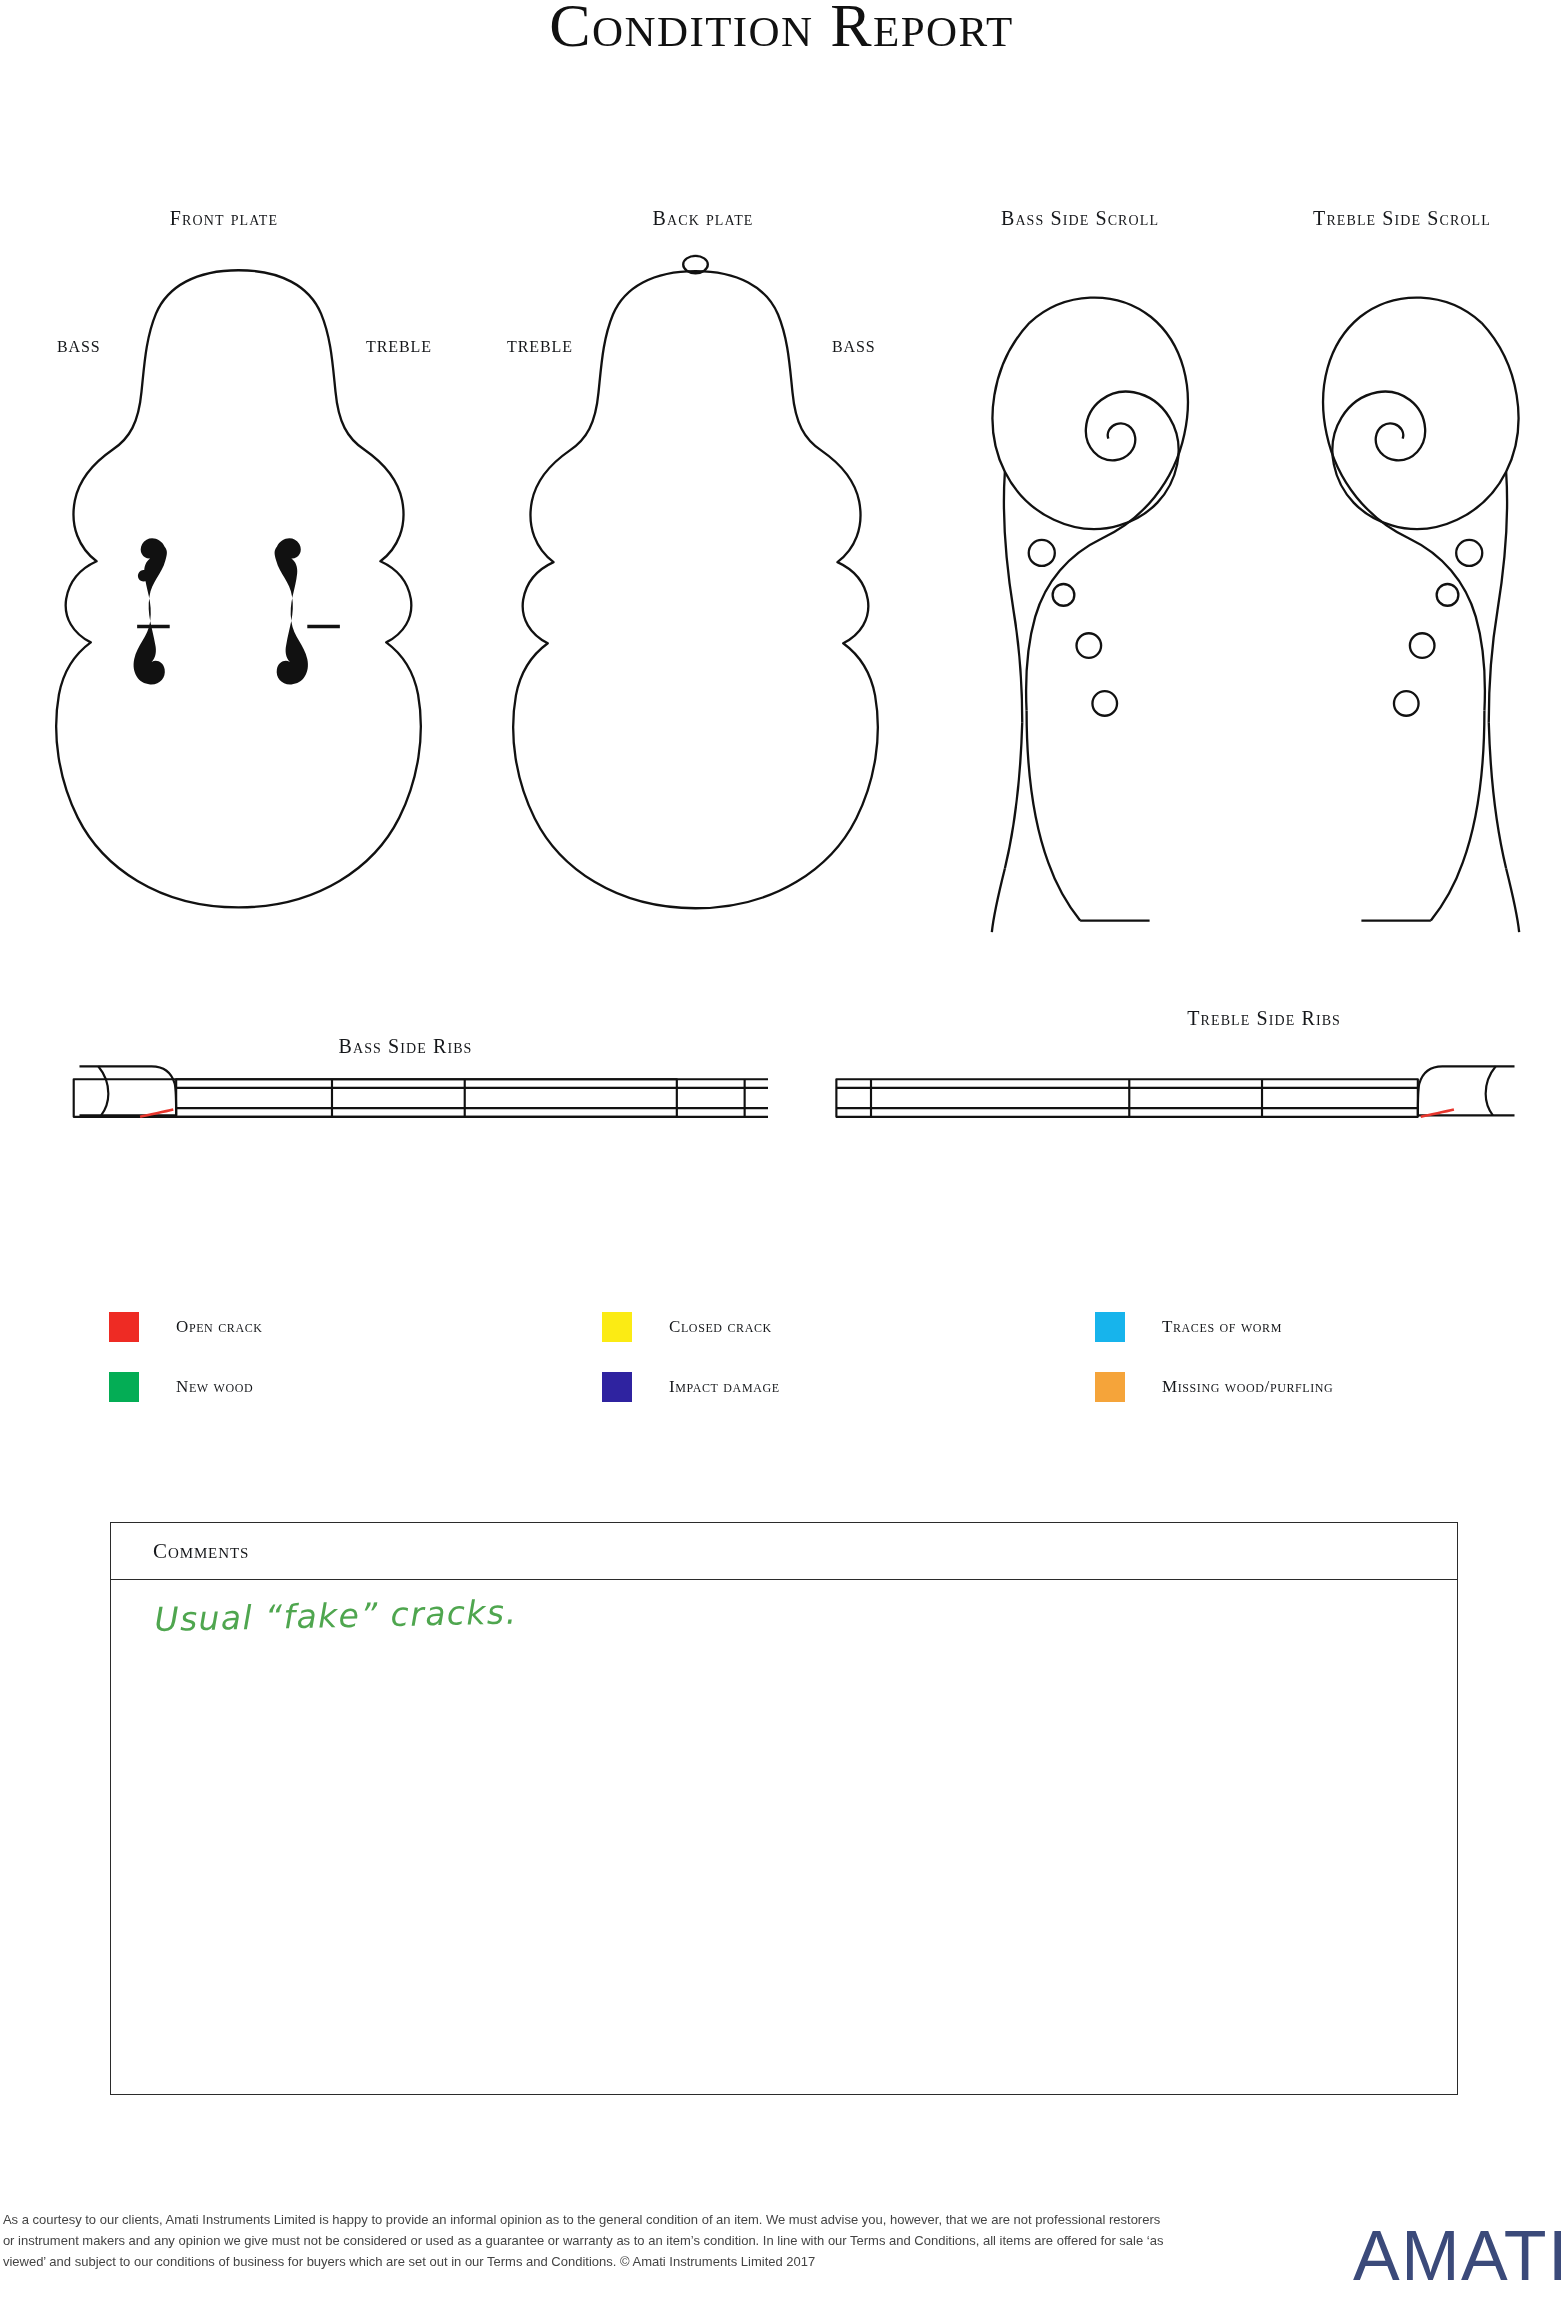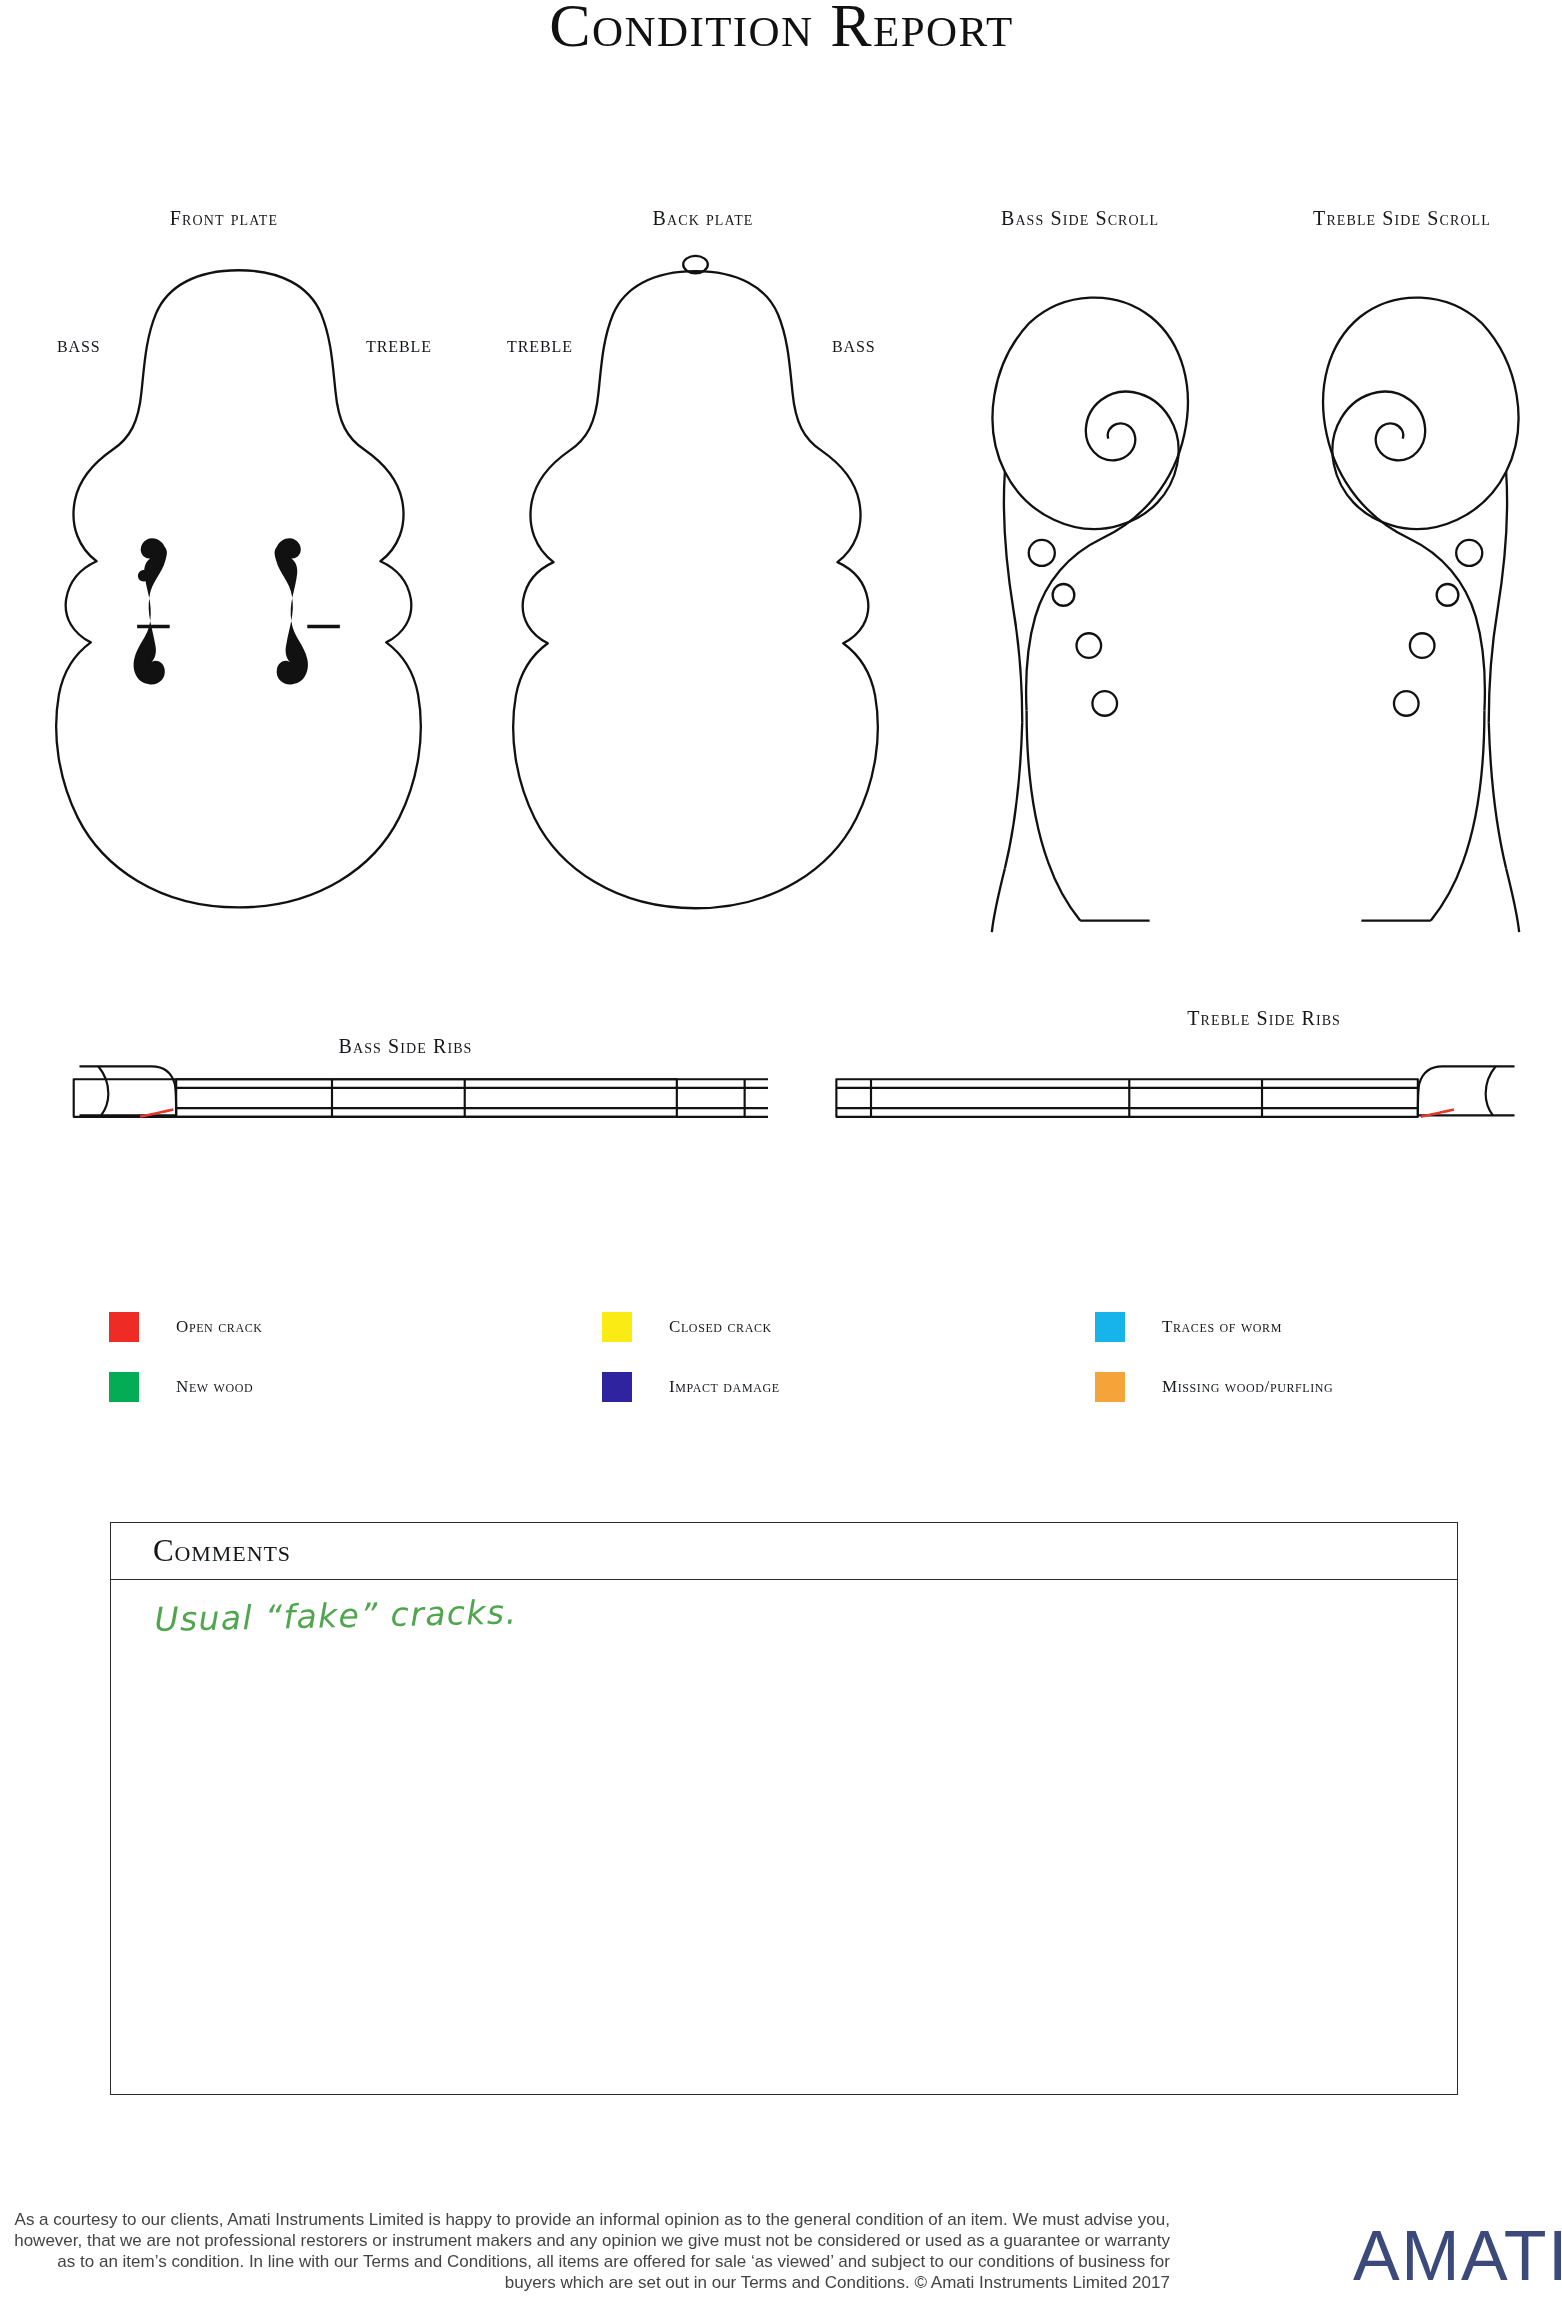--- a/index.html
+++ b/index.html
@@ -105,21 +105,21 @@
     height: 57px;
     border-bottom: 1.4px solid #2b2b2b;
     box-sizing: border-box;
     display: flex;
     align-items: center;
     padding-left: 42px;
   }
   .comments-title {
     font-family: "Liberation Serif", serif;
     font-variant: small-caps;
-    font-size: 31px;
+    font-size: 21px;
     letter-spacing: 0.9px;
     color: #15171a;
   }
   .comments-body {
     position: relative;
     height: 513px;
   }
   .handwriting {
     position: absolute;
     left: 43px;
@@ -138,24 +138,23 @@
     left: 0;
     top: 2209px;
     width: 1563px;
   }
   .disclaimer {
     position: absolute;
     left: 2.9px;
     top: 0;
     width: 1167px;
     font-family: "Liberation Sans", sans-serif;
-    font-size: 17px;
+    font-size: 13px;
     line-height: 21px;
     color: #444;
-    text-align: right;
   }
   .brand {
     position: absolute;
     right: -5.8px;
     top: 7.2px;
     font-family: "Liberation Sans", sans-serif;
     font-size: 70px;
     letter-spacing: 1.4px;
     color: #3b4a7a;
     font-weight: 400;

